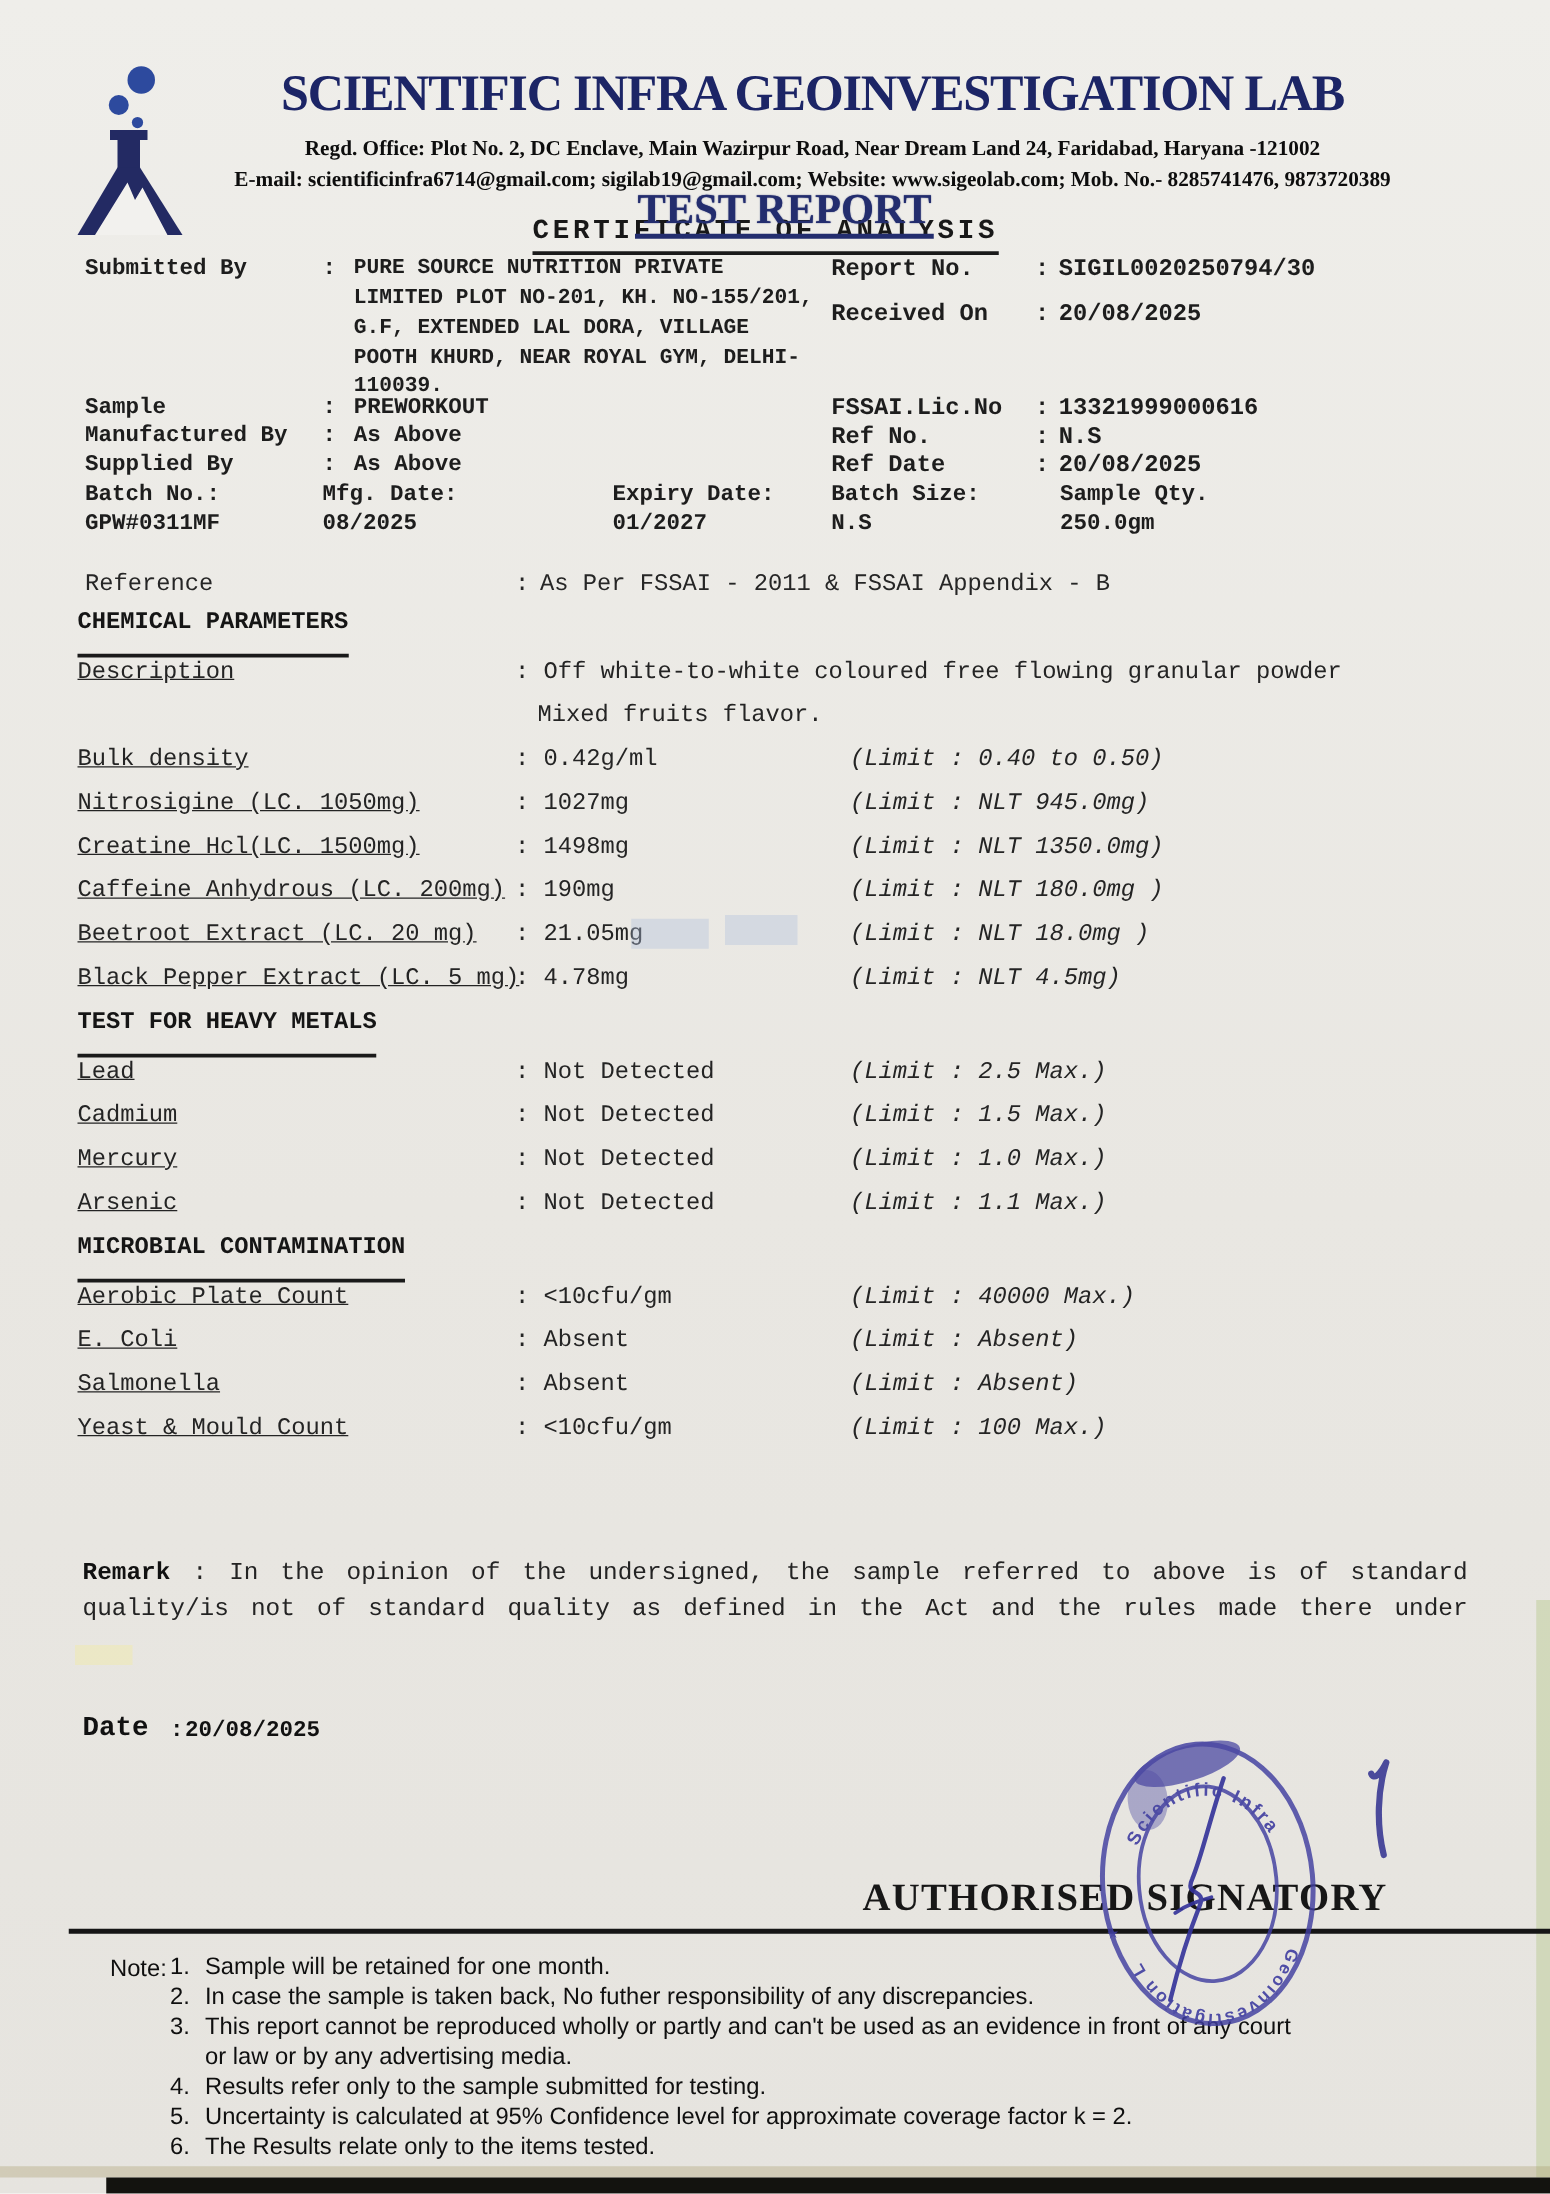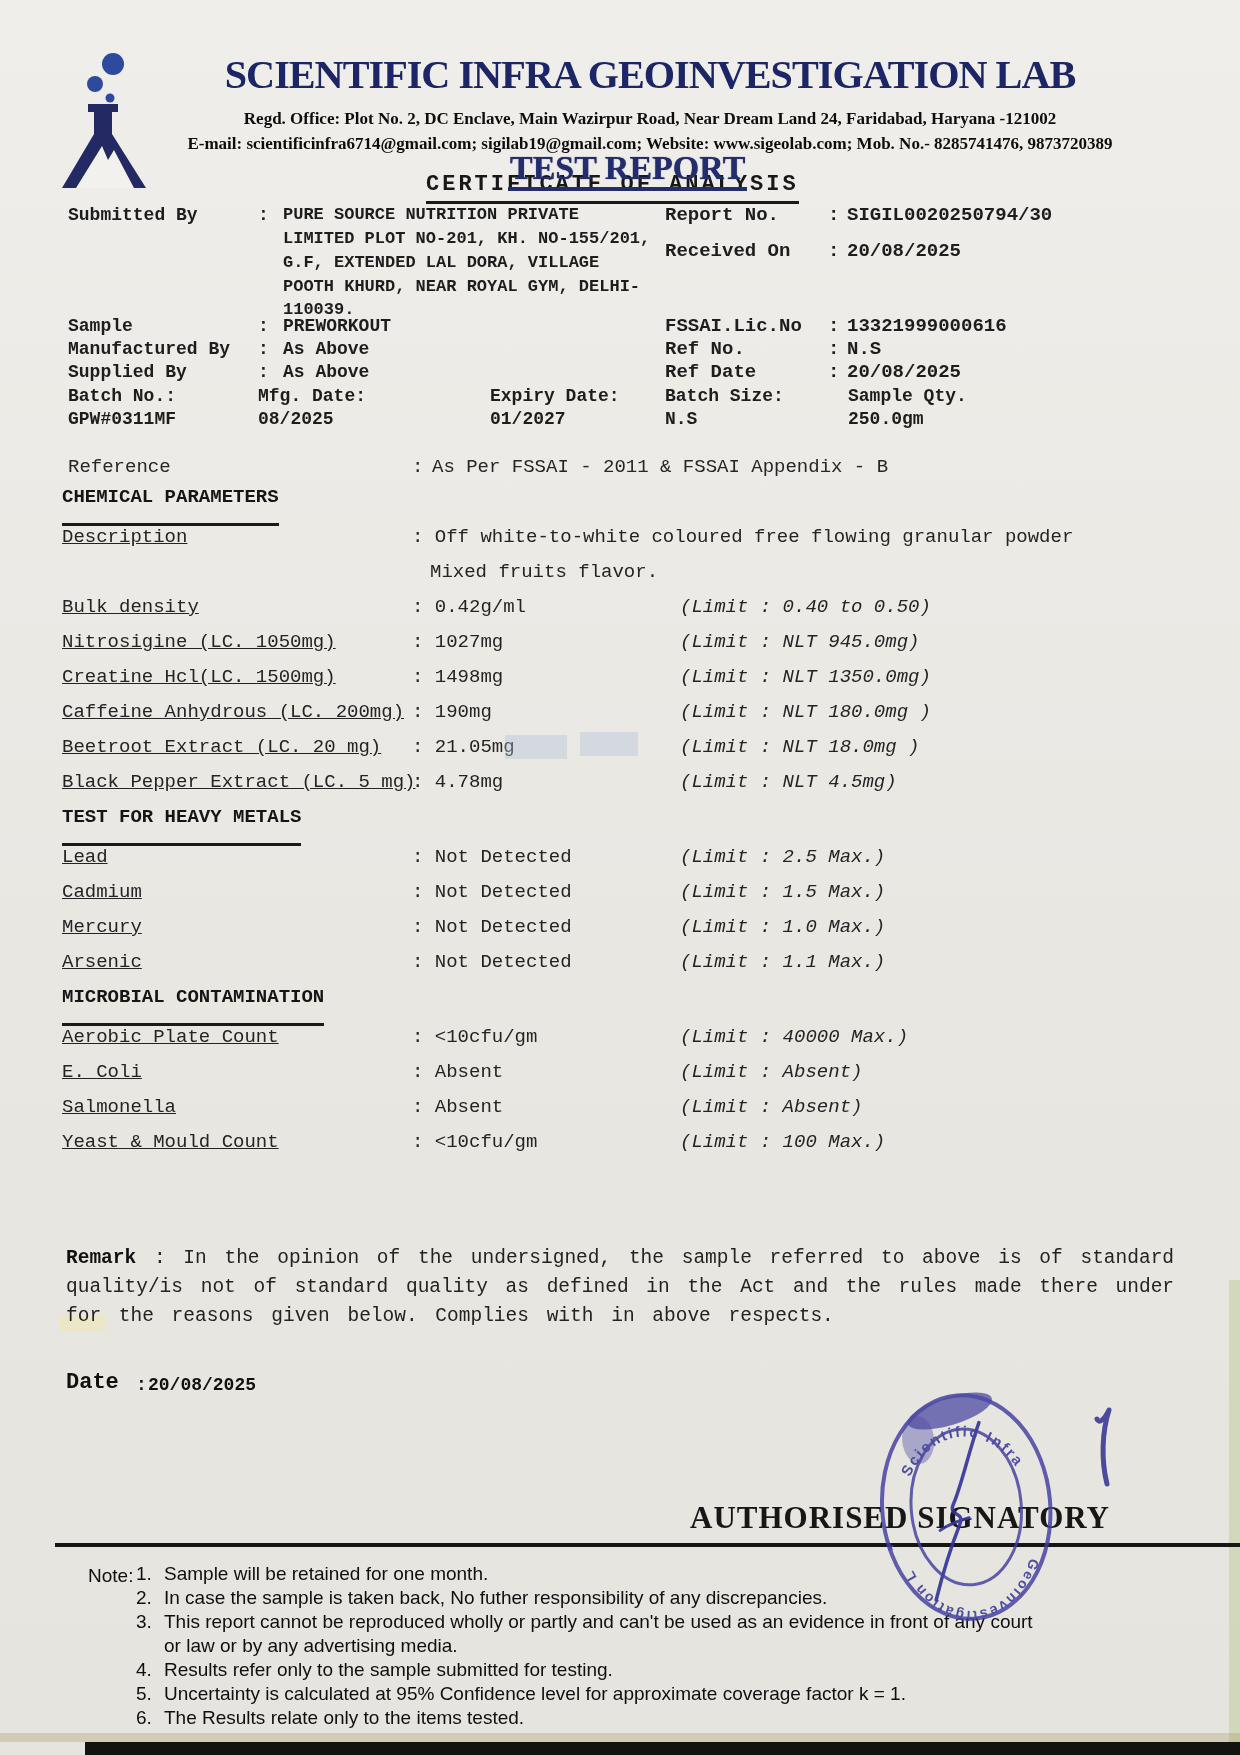--- a/index.html
+++ b/index.html
@@ -213,21 +213,20 @@
     </div>
 
   <div class="wmark" style="left:505px;top:735px;width:62px;height:24px"></div>
   <div class="wmark" style="left:580px;top:732px;width:58px;height:24px"></div>
   <div class="yspot"></div>
 
   <div class="remark">
     <b>Remark</b>
     <span> : </span><span>In the opinion of the undersigned, the sample referred to above is of standard</span><br>
     <span>quality/is not of standard quality as defined in the Act and the rules made there under</span><br>
-    <span>for the reasons given below. Complies with in above respects.</span>
   </div>
 
   <span class="a" style="left:66px;top:1370px;font:bold 22px/26px 'Liberation Mono','DejaVu Sans Mono',monospace;color:#111">Date</span>
   <span class="a" style="left:136px;top:1374px;font:bold 18px/22px 'Liberation Mono','DejaVu Sans Mono',monospace;color:#111">:</span>
   <span class="a" style="left:148px;top:1374px;font:bold 18px/22px 'Liberation Mono','DejaVu Sans Mono',monospace;color:#111">20/08/2025</span>
 
   <div class="stampwrap">
     <svg width="200" height="245" viewBox="0 0 200 245">
       <ellipse cx="100" cy="125" rx="84" ry="112" fill="none" stroke="#3f3da0" stroke-width="4" opacity=".9"></ellipse>
       <ellipse cx="100" cy="125" rx="55" ry="78" fill="none" stroke="#3f3da0" stroke-width="3" opacity=".9"></ellipse>
@@ -256,20 +255,20 @@
   <div class="sig">AUTHORISED SIGNATORY</div>
   <div class="hr2"></div>
 
   <span class="a notelabel" style="left:88px;top:1564px">Note:</span>
   <div class="notes">
       <div class="nline"><span class="nnum">1.</span><span>Sample will be retained for one month.</span></div>
       <div class="nline"><span class="nnum">2.</span><span>In case the sample is taken back, No futher responsibility of any discrepancies.</span></div>
       <div class="nline"><span class="nnum">3.</span><span>This report cannot be reproduced wholly or partly and can't be used as an evidence in front of any court</span></div>
       <div class="nline"><span class="nnum"></span><span>or law or by any advertising media.</span></div>
       <div class="nline"><span class="nnum">4.</span><span>Results refer only to the sample submitted for testing.</span></div>
-      <div class="nline"><span class="nnum">5.</span><span>Uncertainty is calculated at 95% Confidence level for approximate coverage factor k = 1.</span></div>
+      <div class="nline"><span class="nnum">5.</span><span>Uncertainty is calculated at 95% Confidence level for approximate coverage factor k = 2.</span></div>
       <div class="nline"><span class="nnum">6.</span><span>The Results relate only to the items tested.</span></div>
     </div>
 
   <div class="rightstrip"></div>
   <div class="tanband"></div>
   <div class="blackbar"></div>
 </div>
 
 </body></html>

